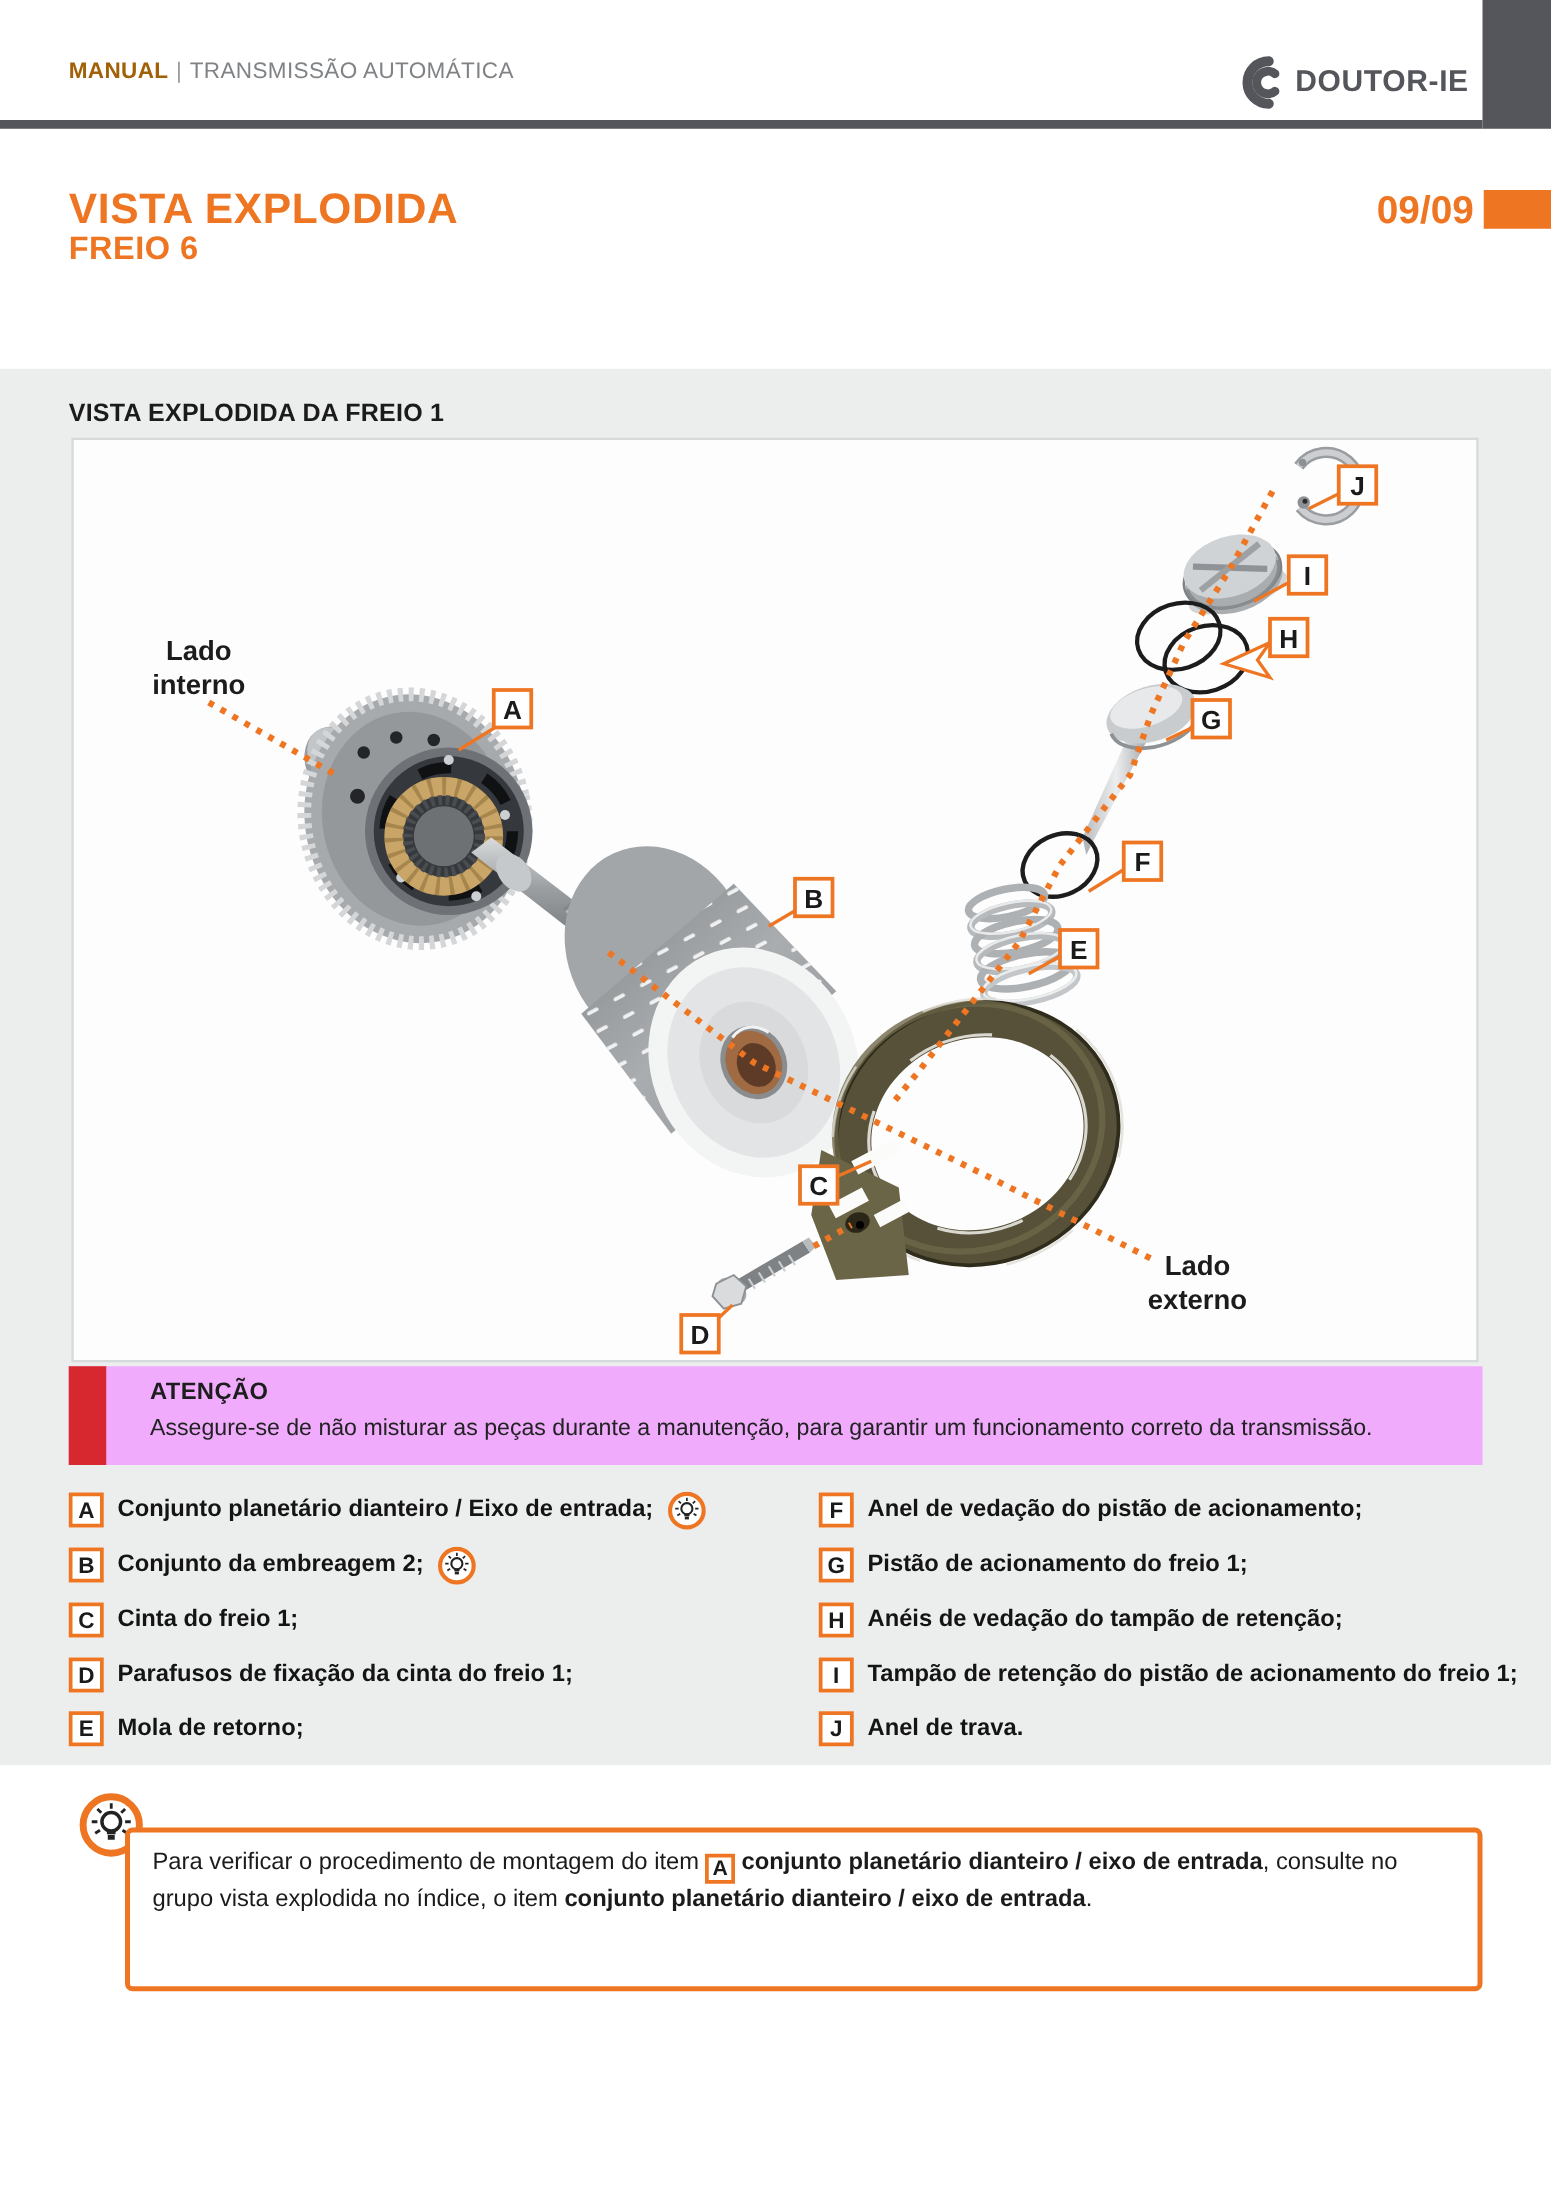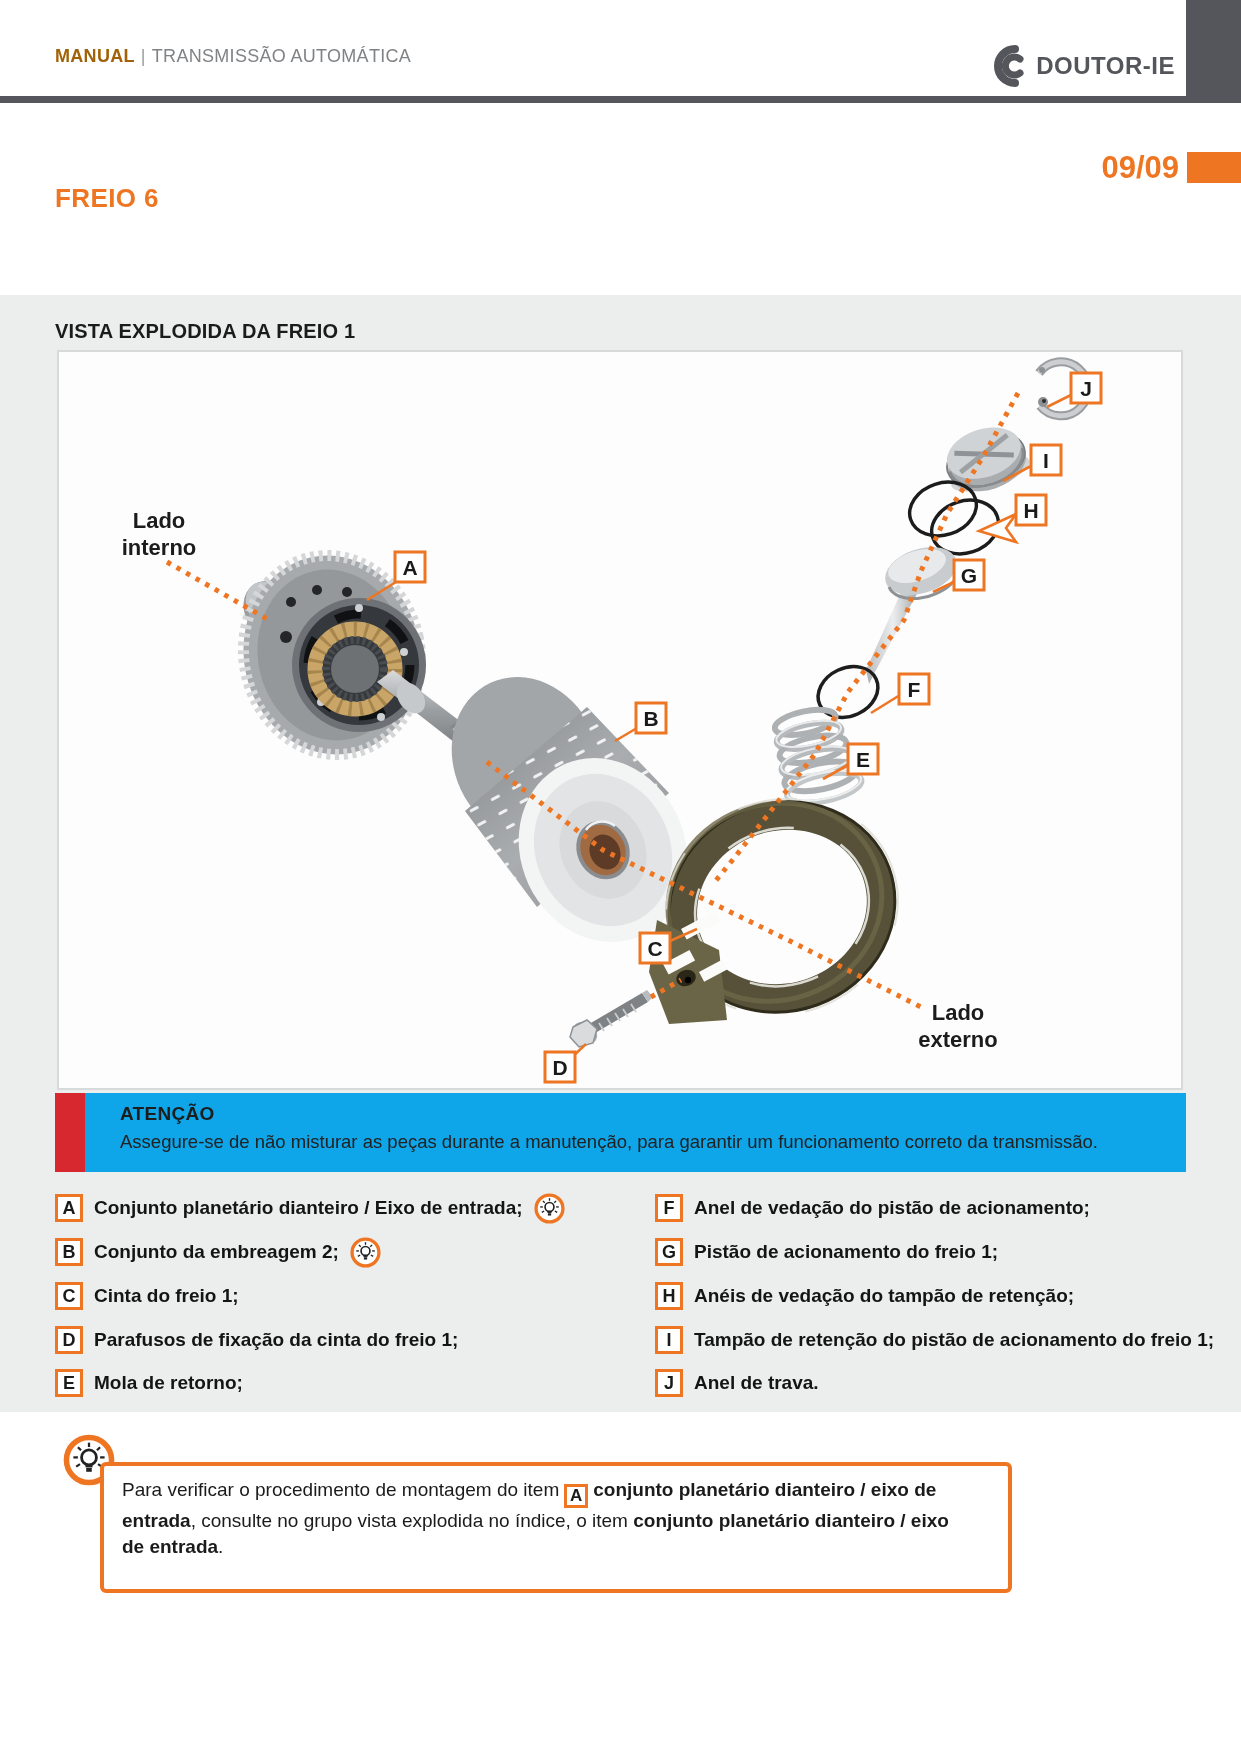--- a/index.html
+++ b/index.html
@@ -21,34 +21,34 @@
   .page-num   { position:absolute; right:62px; top:150px; font-size:31px; font-weight:bold; color:#ee7623;margin-left:42px; }
   .page-block { position:absolute; left:1187px; top:152px; width:54px; height:31px; background:#ee7623; }
 
   
   .section { position:absolute; left:0; top:295px; width:1241px; height:1117px; background:#eceeed; }
   .section-heading { position:absolute; left:55px; top:320px; font-size:20px; font-weight:bold; color:#1b1b1b; letter-spacing:.2px;text-align:center; }
   .diagram-box { position:absolute; left:57px; top:350px; width:1126px; height:740px; background:#fdfdfd; border:2px solid #d7dada; }
   .diagram-box svg { display:block; }
 
   
-  .attention { position:absolute; left:55px; top:1093px; width:1131px; height:79px; background:#0ea5e9; }
+  .attention { position:absolute; left:55px; top:1093px; width:1131px; height:79px; background:#f0abfc; }
   .attention-red { position:absolute; left:0; top:0; width:30px; height:79px; background:#d7282f; }
   .attention-title { position:absolute; left:65px; top:10px; font-size:19px; font-weight:bold; color:#1d1d1d; letter-spacing:.3px; }
   .attention-text  { position:absolute; left:65px; top:38px; font-size:18.5px; color:#222; }
 
   
   .lrow { position:absolute; display:flex; align-items:center; gap:11px; height:28px; white-space:nowrap; }
   .lkey { width:28px; height:28px; background:#fff; border:3px solid #ee7623; display:flex; align-items:center; justify-content:center;
           font-size:18px; font-weight:bold; color:#1a1a1a; flex:0 0 auto; }
   .ltext { font-size:19px; font-weight:bold; color:#141414; }
   .bulb { width:31px; height:31px; flex:0 0 auto; }
 
   
-  .tipbox { position:absolute; left:100px; top:1462px; width:912px; min-height:131px; background:#fff;
+  .tipbox { position:absolute; left:100px; top:1462px; width:1086px; min-height:131px; background:#fff;
             border:4px solid #ee7623; border-radius:6px; padding:11px 34px 12px 18px; font-size:19px; color:#1b1b1b; line-height:26px; }
   .tipbox p + p { margin-top:13px; }
   .tip-bulb { position:absolute; left:63px; top:1434px; width:52px; height:52px; }
   .inline-key { display:inline-flex; align-items:center; justify-content:center; width:24px; height:24px; border:3px solid #ee7623;
                 font-weight:bold; font-size:17px; margin:0 5px; vertical-align:-5px; background:#fff; }
   .b { font-weight:bold; }
 </style>
 </head>
 <body>
 
@@ -60,20 +60,21 @@
   <div class="logo">
     <svg width="40" height="44" viewBox="0 0 40 44">
       <path d="M26,5 A17,17 0 1 0 26,39" fill="none" stroke="#54565b" stroke-width="8" stroke-linecap="round"></path>
       <path d="M31,15 A9,9 0 1 0 31,29" fill="none" stroke="#54565b" stroke-width="7" stroke-linecap="round"></path>
     </svg>
     <span class="logo-name">DOUTOR-IE</span>
   </div>
   <div class="hdr-rule"></div>
   <div class="hdr-block"></div>
 
+  <div class="title-main">VISTA EXPLODIDA</div>
   <div class="title-sub">FREIO 6</div>
   <div class="page-num">09/09</div>
   <div class="page-block"></div>
 
   <div class="section"></div>
   <div class="section-heading">VISTA EXPLODIDA DA FREIO 1</div>
 
   <div class="diagram-box">
   <svg width="1122" height="736" viewBox="0 0 1122 736">
     <defs>

